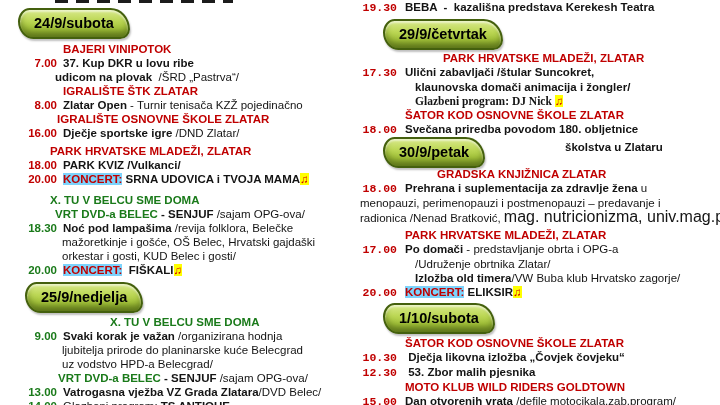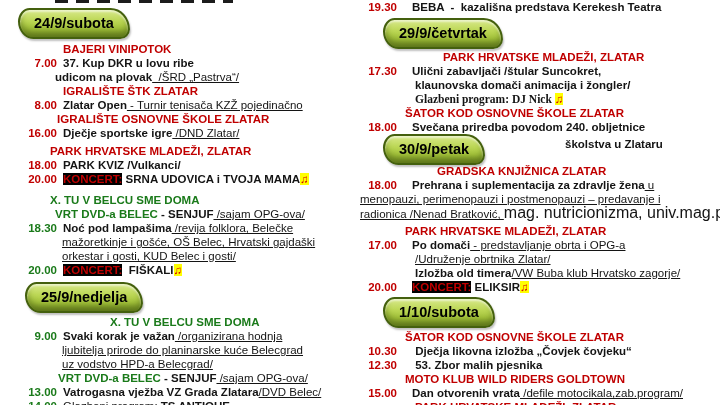--- a/index.html
+++ b/index.html
@@ -6,28 +6,28 @@
   body{
     width:720px;height:405px;overflow:hidden;background:#ffffff;
     font-family:"Liberation Sans","DejaVu Sans",sans-serif;
     font-size:11.5px;font-weight:700;color:#141414;position:relative;
   }
   .col{position:absolute;top:0;}
   .col-left{left:18px;width:342px;}
   .col-right{left:360px;width:360px;}
   .line{line-height:14px;white-space:pre;}
   .time{display:inline-block;min-width:39px;text-align:right;margin-right:6px;font-weight:700;}
-  .col-right .time{min-width:37px;margin-right:15px;}
+  .col-right .time{min-width:37px;margin-right:8px;font-family:Liberation Mono, monospace;}
   .t-red{color:#c00000;}
   .t-green{color:#1a7a1a;}
   .run-red{color:#c00000;font-weight:700;}
   .run-green{color:#1a7a1a;font-weight:700;}
   .run-b{color:#141414;font-weight:700;text-align:center;}
-  .run-r{color:#141414;font-weight:400;text-decoration:underline;}
-  .run-hl{color:#c00000;font-weight:700;background:#000000;}
+  .run-r{color:#141414;font-weight:400;}
+  .run-hl{color:#c00000;font-weight:700;background:#7dd3fc;}
   .run-note{color:#d40000;background:#ffff00;font-weight:700;}
   .run-small{font-size:16px;font-weight:400;color:#141414;}
   .badge-row{}
   .badge{
     display:inline-block;
     padding:4px 14px 5px;
     font-size:14.5px;font-weight:700;color:#000;
     background:linear-gradient(180deg,#d8e98a 0%,#bcd755 40%,#a3c23a 70%,#7e9a27 100%);
     border:2px solid #44600e;
     border-radius:12px 20px 10px 16px / 14px 22px 10px 18px;
@@ -75,21 +75,21 @@
     <div class="line"><span class="time t-green">14.00</span><span class="run-r">Glazbeni program: </span><span class="run-b">TS ANTIQUE</span></div>
   </div>
 <div class="col col-right">
     <div class="line"><span class="time t-red">19.30</span><span class="run-b">BEBA  -  kazališna predstava Kerekesh Teatra</span></div>
     <div class="badge-row" style="margin-top: 4px; margin-left: 23px;"><div class="badge"><span>29/9/četvrtak</span></div></div>
     <div class="line" style="margin-top: 1px; padding-left: 83px;"><span class="run-red">PARK HRVATSKE MLADEŽI, ZLATAR</span></div>
     <div class="line"><span class="time t-red">17.30</span><span class="run-b">Ulični zabavljači /štular Suncokret,</span></div>
     <div class="line" style="padding-left: 55px;"><span class="run-b">klaunovska domači animacija i žongler/</span></div>
     <div class="line" style="padding-left: 55px; font-family: Liberation Serif, serif;"><span class="run-b">Glazbeni program: DJ Nick </span><span class="run-note">♫</span></div>
     <div class="line" style="padding-left: 45px;"><span class="run-red">ŠATOR KOD OSNOVNE ŠKOLE ZLATAR</span></div>
-    <div class="line"><span class="time t-red">18.00</span><span class="run-b">Svečana priredba povodom 240. obljetnice</span></div>
+    <div class="line"><span class="time t-red">18.00</span><span class="run-b">Svečana priredba povodom 180. obljetnice</span></div>
     <div class="badge-line-row">
       <div class="badge" style="left: 23px;"><span>30/9/petak</span></div>
       <div class="line" style="padding-left: 205px;"><span class="run-b">školstva u Zlataru</span></div>
     </div>
     <div class="line" style="padding-left: 77px;"><span class="run-red">GRADSKA KNJIŽNICA ZLATAR</span></div>
     <div class="line"><span class="time t-red">18.00</span><span class="run-b">Prehrana i suplementacija za zdravlje žena</span><span class="run-r"> u</span></div>
     <div class="line"><span class="run-r">menopauzi, perimenopauzi i postmenopauzi – predavanje i</span></div>
     <div class="line"><span class="run-r">radionica /Nenad Bratković, </span><span class="run-small">mag. nutricionizma, univ.mag.pharm./</span></div>
     <div class="line" style="margin-top: 3px; padding-left: 45px;"><span class="run-red">PARK HRVATSKE MLADEŽI, ZLATAR</span></div>
     <div class="line"><span class="time t-red">17.00</span><span class="run-b">Po domači</span><span class="run-r"> - predstavljanje obrta i OPG-a</span></div>

